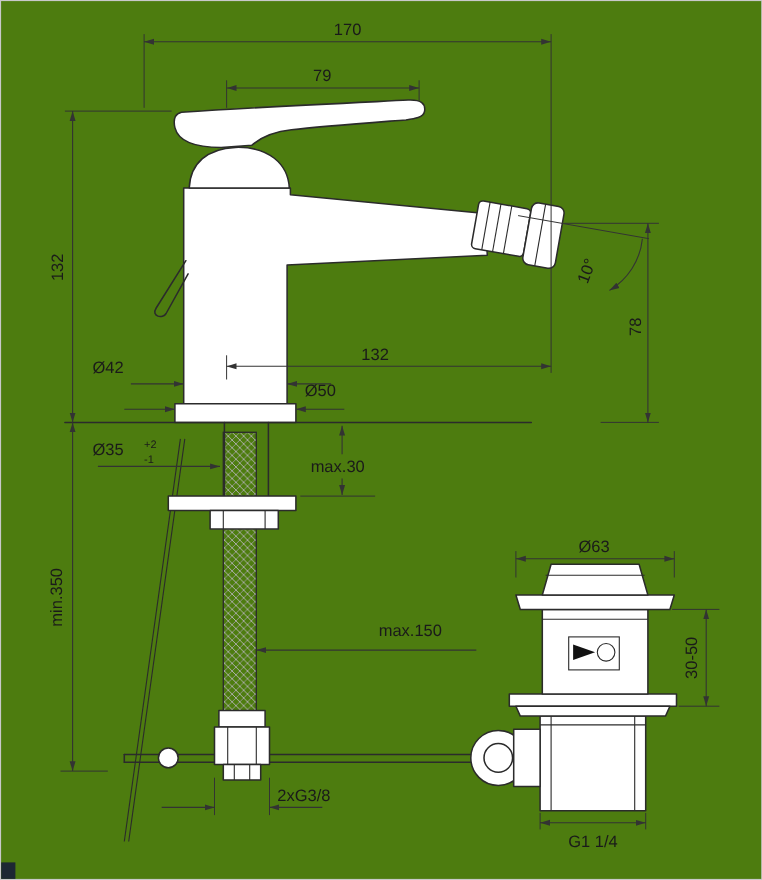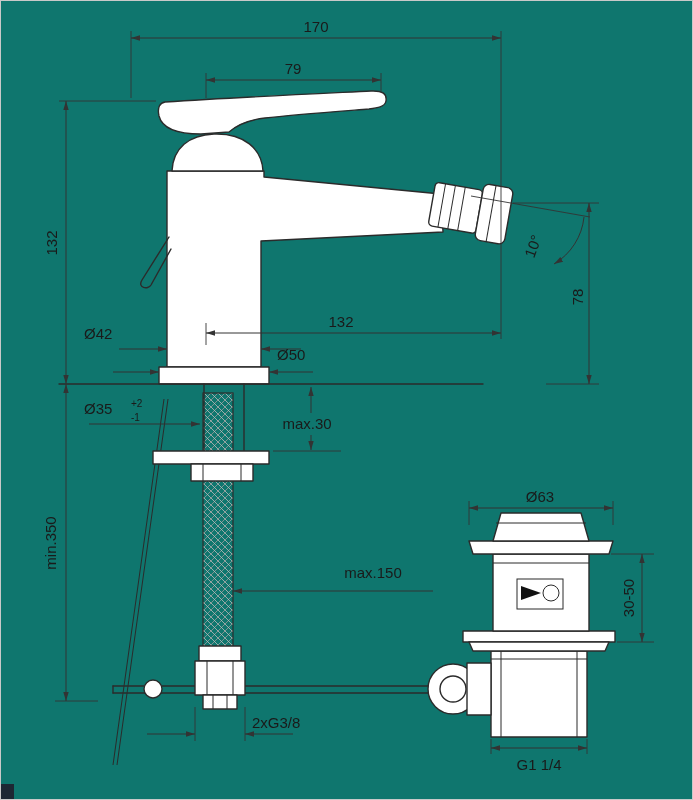--- a/index.html
+++ b/index.html
@@ -1,19 +1,19 @@
 <!DOCTYPE html>
 <html><head>
 <meta charset="utf-8">
 <style>
   html,body{margin:0;padding:0;background:#fff;}
   .canvas{
     position:relative;
     width:693px;height:800px;
-    background:#0f766e;
+    background:#4d7c0f;
     border:1px solid #c9c9c9;
     box-sizing:border-box;
     font-family:"Liberation Sans",sans-serif;
     overflow:hidden;
   }
   svg{display:block;}
   .ln  {stroke:#2b2b2b;stroke-width:1.4;fill:none;stroke-linejoin:round;stroke-linecap:round;}
   .lnf {stroke:#2b2b2b;stroke-width:1.4;fill:#ffffff;stroke-linejoin:round;}
   .thin{stroke:#2b2b2b;stroke-width:1;fill:none;}
   .dim {stroke:#333333;stroke-width:1;fill:none;}

